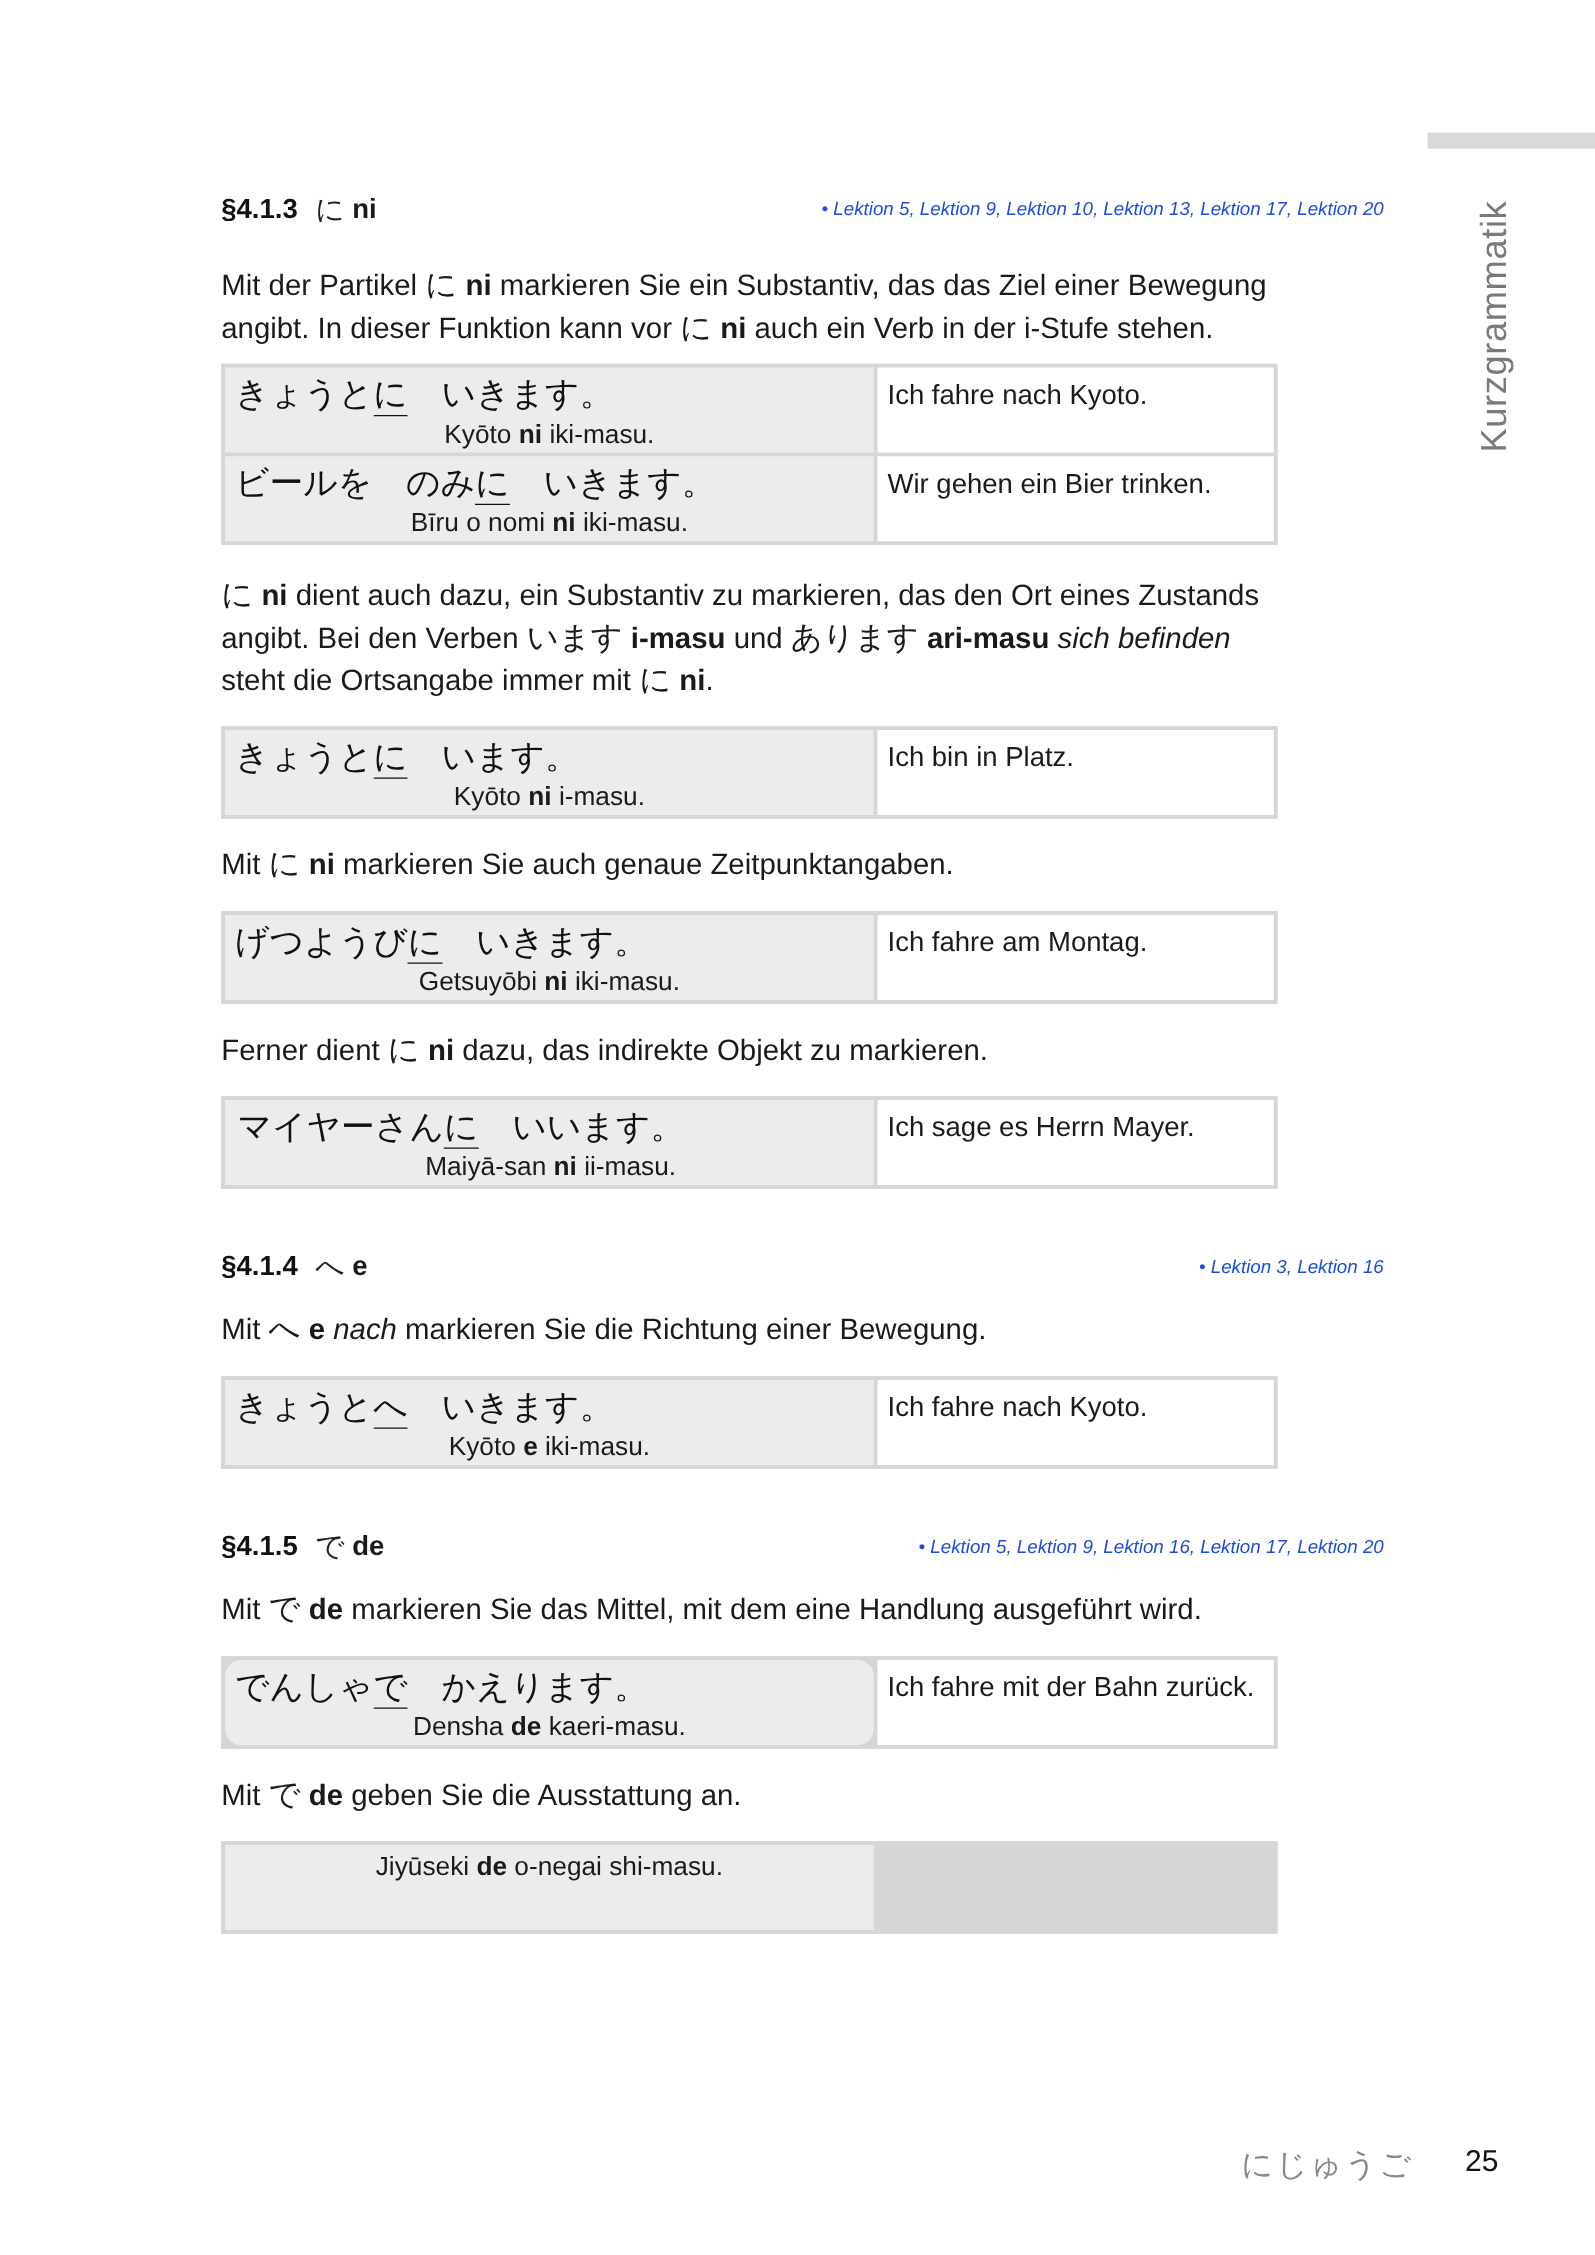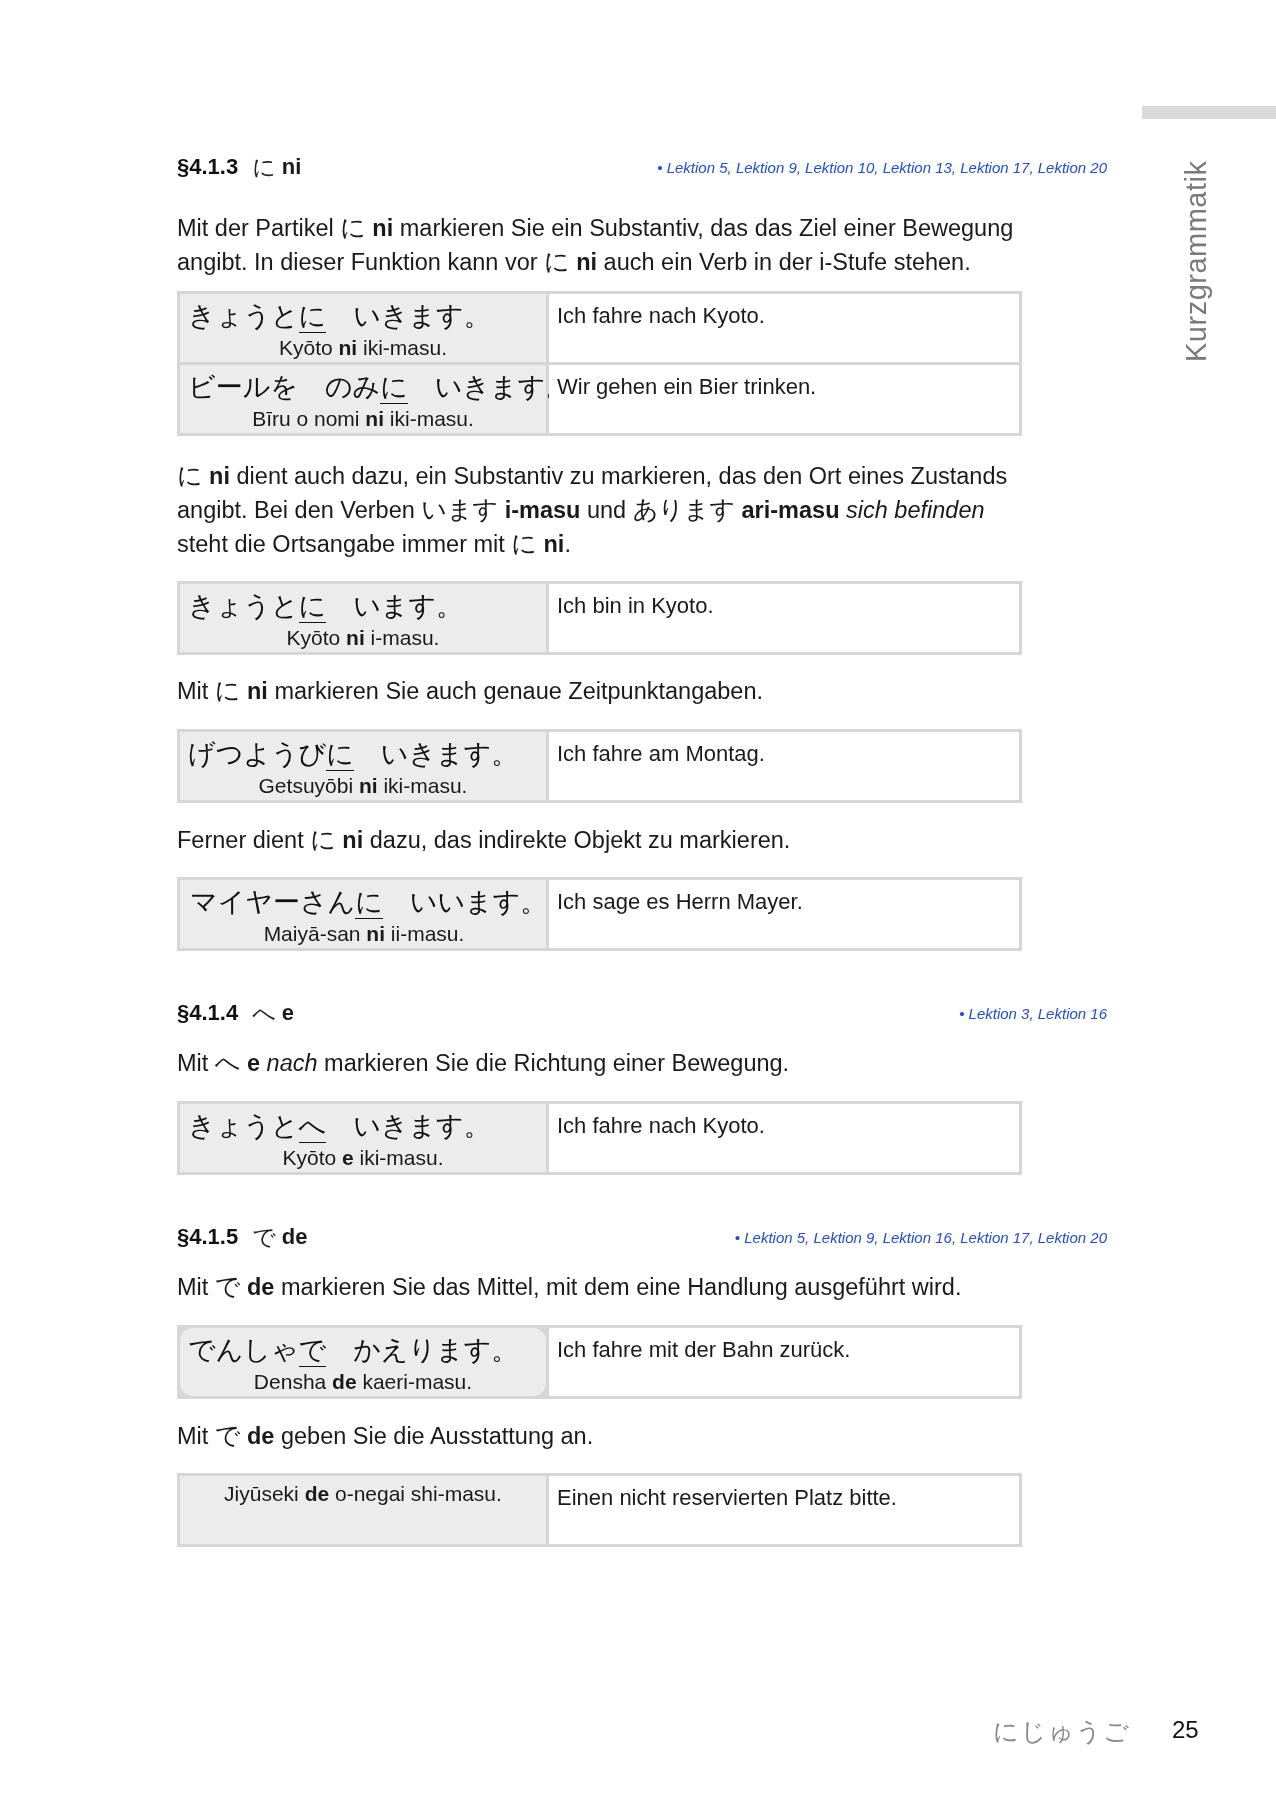--- a/index.html
+++ b/index.html
@@ -19,21 +19,21 @@
   .sec-head .rom { font-weight: bold; font-size: 22px; margin-left: 6px; }
   .sec-head .refs { margin-left: auto; font-style: italic; font-weight: normal; font-size: 15px; color: #1d4ed8; }
 
   .para { position: absolute; left: 177px; width: 890px; font-size: 23.5px; line-height: 34px; color: #1a1a1a; }
   .para b { font-weight: bold; }
   .para i { font-style: italic; }
   .jp { font-family: "DejaVu Serif", serif; font-size: 25px; }
 
   .ex { position: absolute; left: 177px; width: 845px; display: flex; border: 3px solid #d6d6d6; background: #d6d6d6; gap: 3px; flex-direction: column; }
   .ex-row { display: flex; gap: 3px; }
-  .ex-left { width: 366px; background: #ececec; padding: 4px 8px 4px 8px; }
+  .ex-left { width: 519px; background: #ececec; padding: 4px 8px 4px 8px; }
   .ex-right { flex: 1; background: #ffffff; padding: 9px 8px; font-size: 22px; color: #1a1a1a; }
   .ex-jp { font-family: "DejaVu Serif", serif; font-size: 27px; line-height: 36px; color: #111; white-space: nowrap; }
   .ex-jp u { text-decoration: none; border-bottom: 1.5px solid #111; padding-bottom: 1px; }
   .ex-rom { font-size: 21px; line-height: 28px; color: #1a1a1a; text-align: center; }
   .ex-rom b { font-weight: bold; }
 
   .footer-kana { position: absolute; left: 993px; top: 1715px; font-family: "DejaVu Serif", serif; font-size: 25px; color: #888; letter-spacing: 2px; }
   .page-num { position: absolute; left: 1172px; top: 1716px; font-size: 24px; color: #111; }
 </style>
 </head>
@@ -73,21 +73,21 @@
 <p class="para" style="top:459px;">
   <span class="jp">に</span><b> ni</b><span> dient auch dazu, ein Substantiv zu markieren, das den Ort eines Zustands angibt. Bei den Verben </span><span class="jp">います</span><b> i-masu</b><span> und </span><span class="jp">あります</span><b> ari-masu</b><i> sich befinden</i><br><span> steht die Ortsangabe immer mit </span><span class="jp">に</span><b> ni</b><span>.</span>
 </p>
 
 <div class="ex" style="top:581px;">
   <div class="ex-row">
     <div class="ex-left" style="height:68px;">
       <div class="ex-jp"><span>きょうと</span><u>に</u><span>　います。</span></div>
       <div class="ex-rom"><span>Kyōto </span><b>ni</b><span> i-masu.</span></div>
     </div>
-    <div class="ex-right">Ich bin in Kyoto.</div>
+    <div class="ex-right">Ich bin in Platz.</div>
   </div>
 </div>
 
 <p class="para" style="top:674px;">
   <span>Mit </span><span class="jp">に</span><b> ni</b><span> markieren Sie auch genaue Zeitpunktangaben.</span>
 </p>
 
 <div class="ex" style="top:729px;">
   <div class="ex-row">
     <div class="ex-left" style="height:68px;">
@@ -156,18 +156,17 @@
 
 <p class="para" style="top:1419px;">
   <span>Mit </span><span class="jp">で</span><b> de</b><span> geben Sie die Ausstattung an.</span>
 </p>
 
 <div class="ex" style="top:1473px;">
   <div class="ex-row">
     <div class="ex-left" style="height:68px;">
       <div class="ex-rom"><span>Jiyūseki </span><b>de</b><span> o-negai shi-masu.</span></div>
     </div>
-    <div class="ex-right">Einen nicht reservierten Platz bitte.</div>
   </div>
 </div>
 
 <div class="footer-kana">にじゅうご</div>
 <div class="page-num">25</div>
 
 </body></html>

